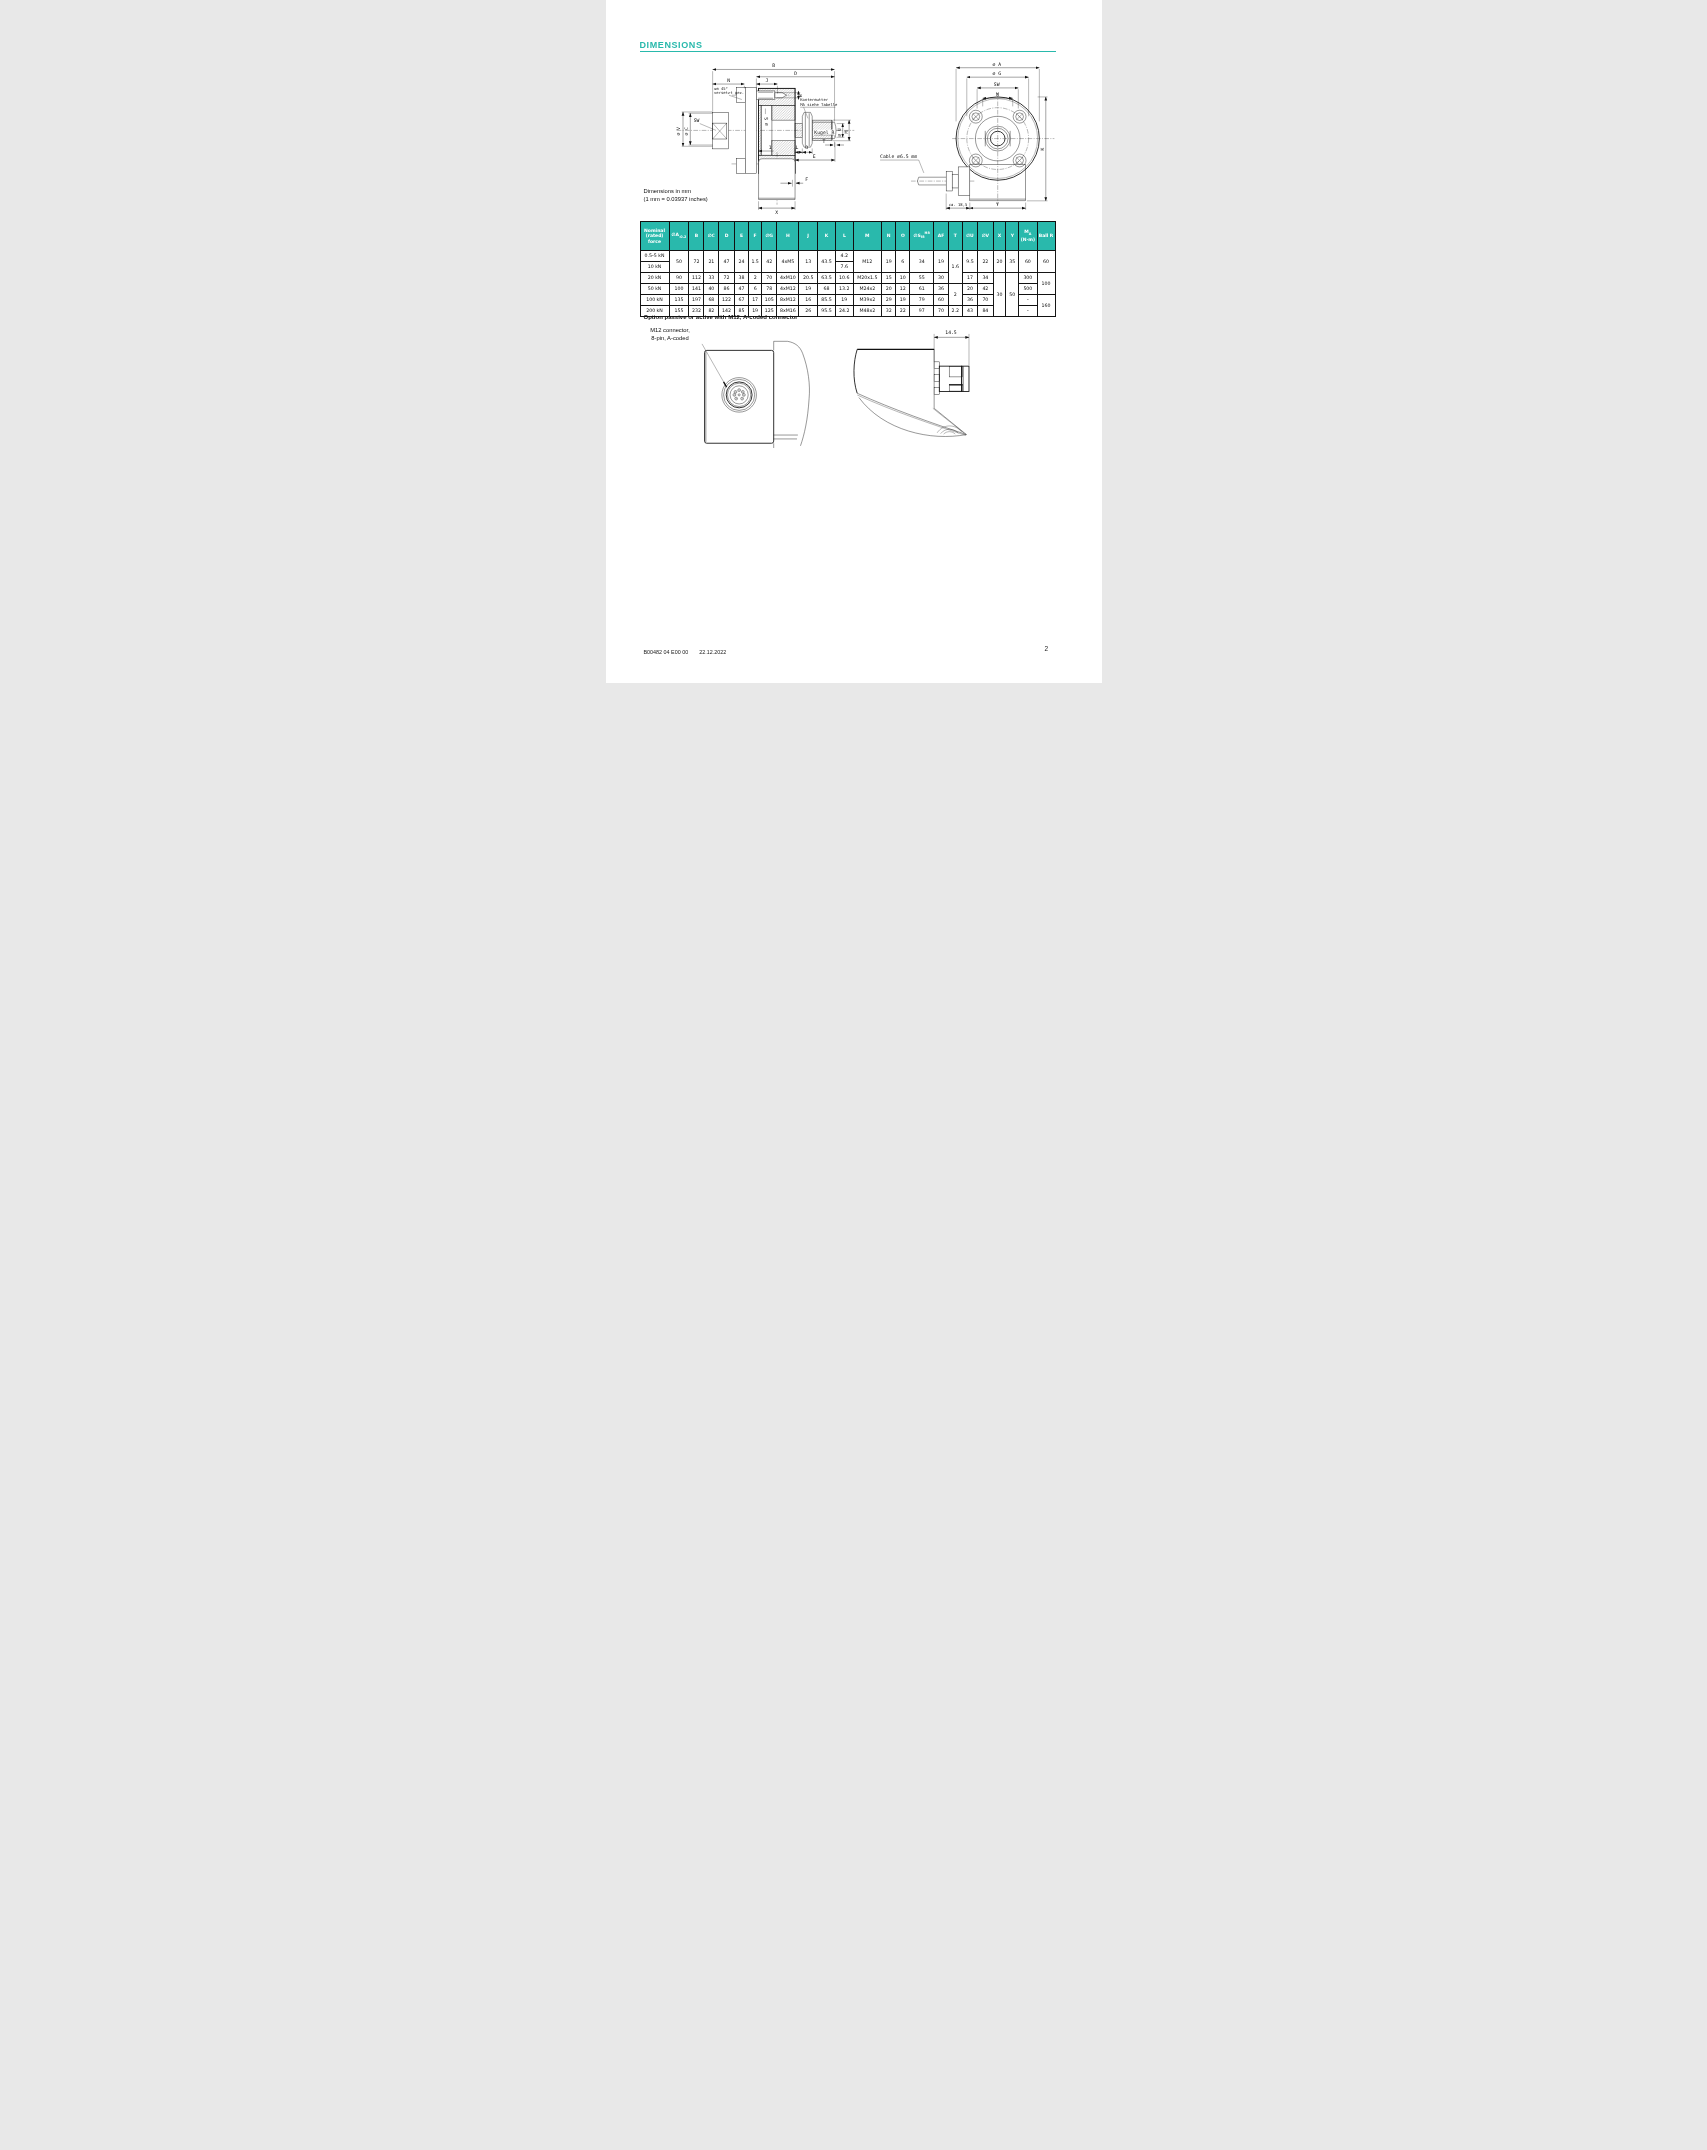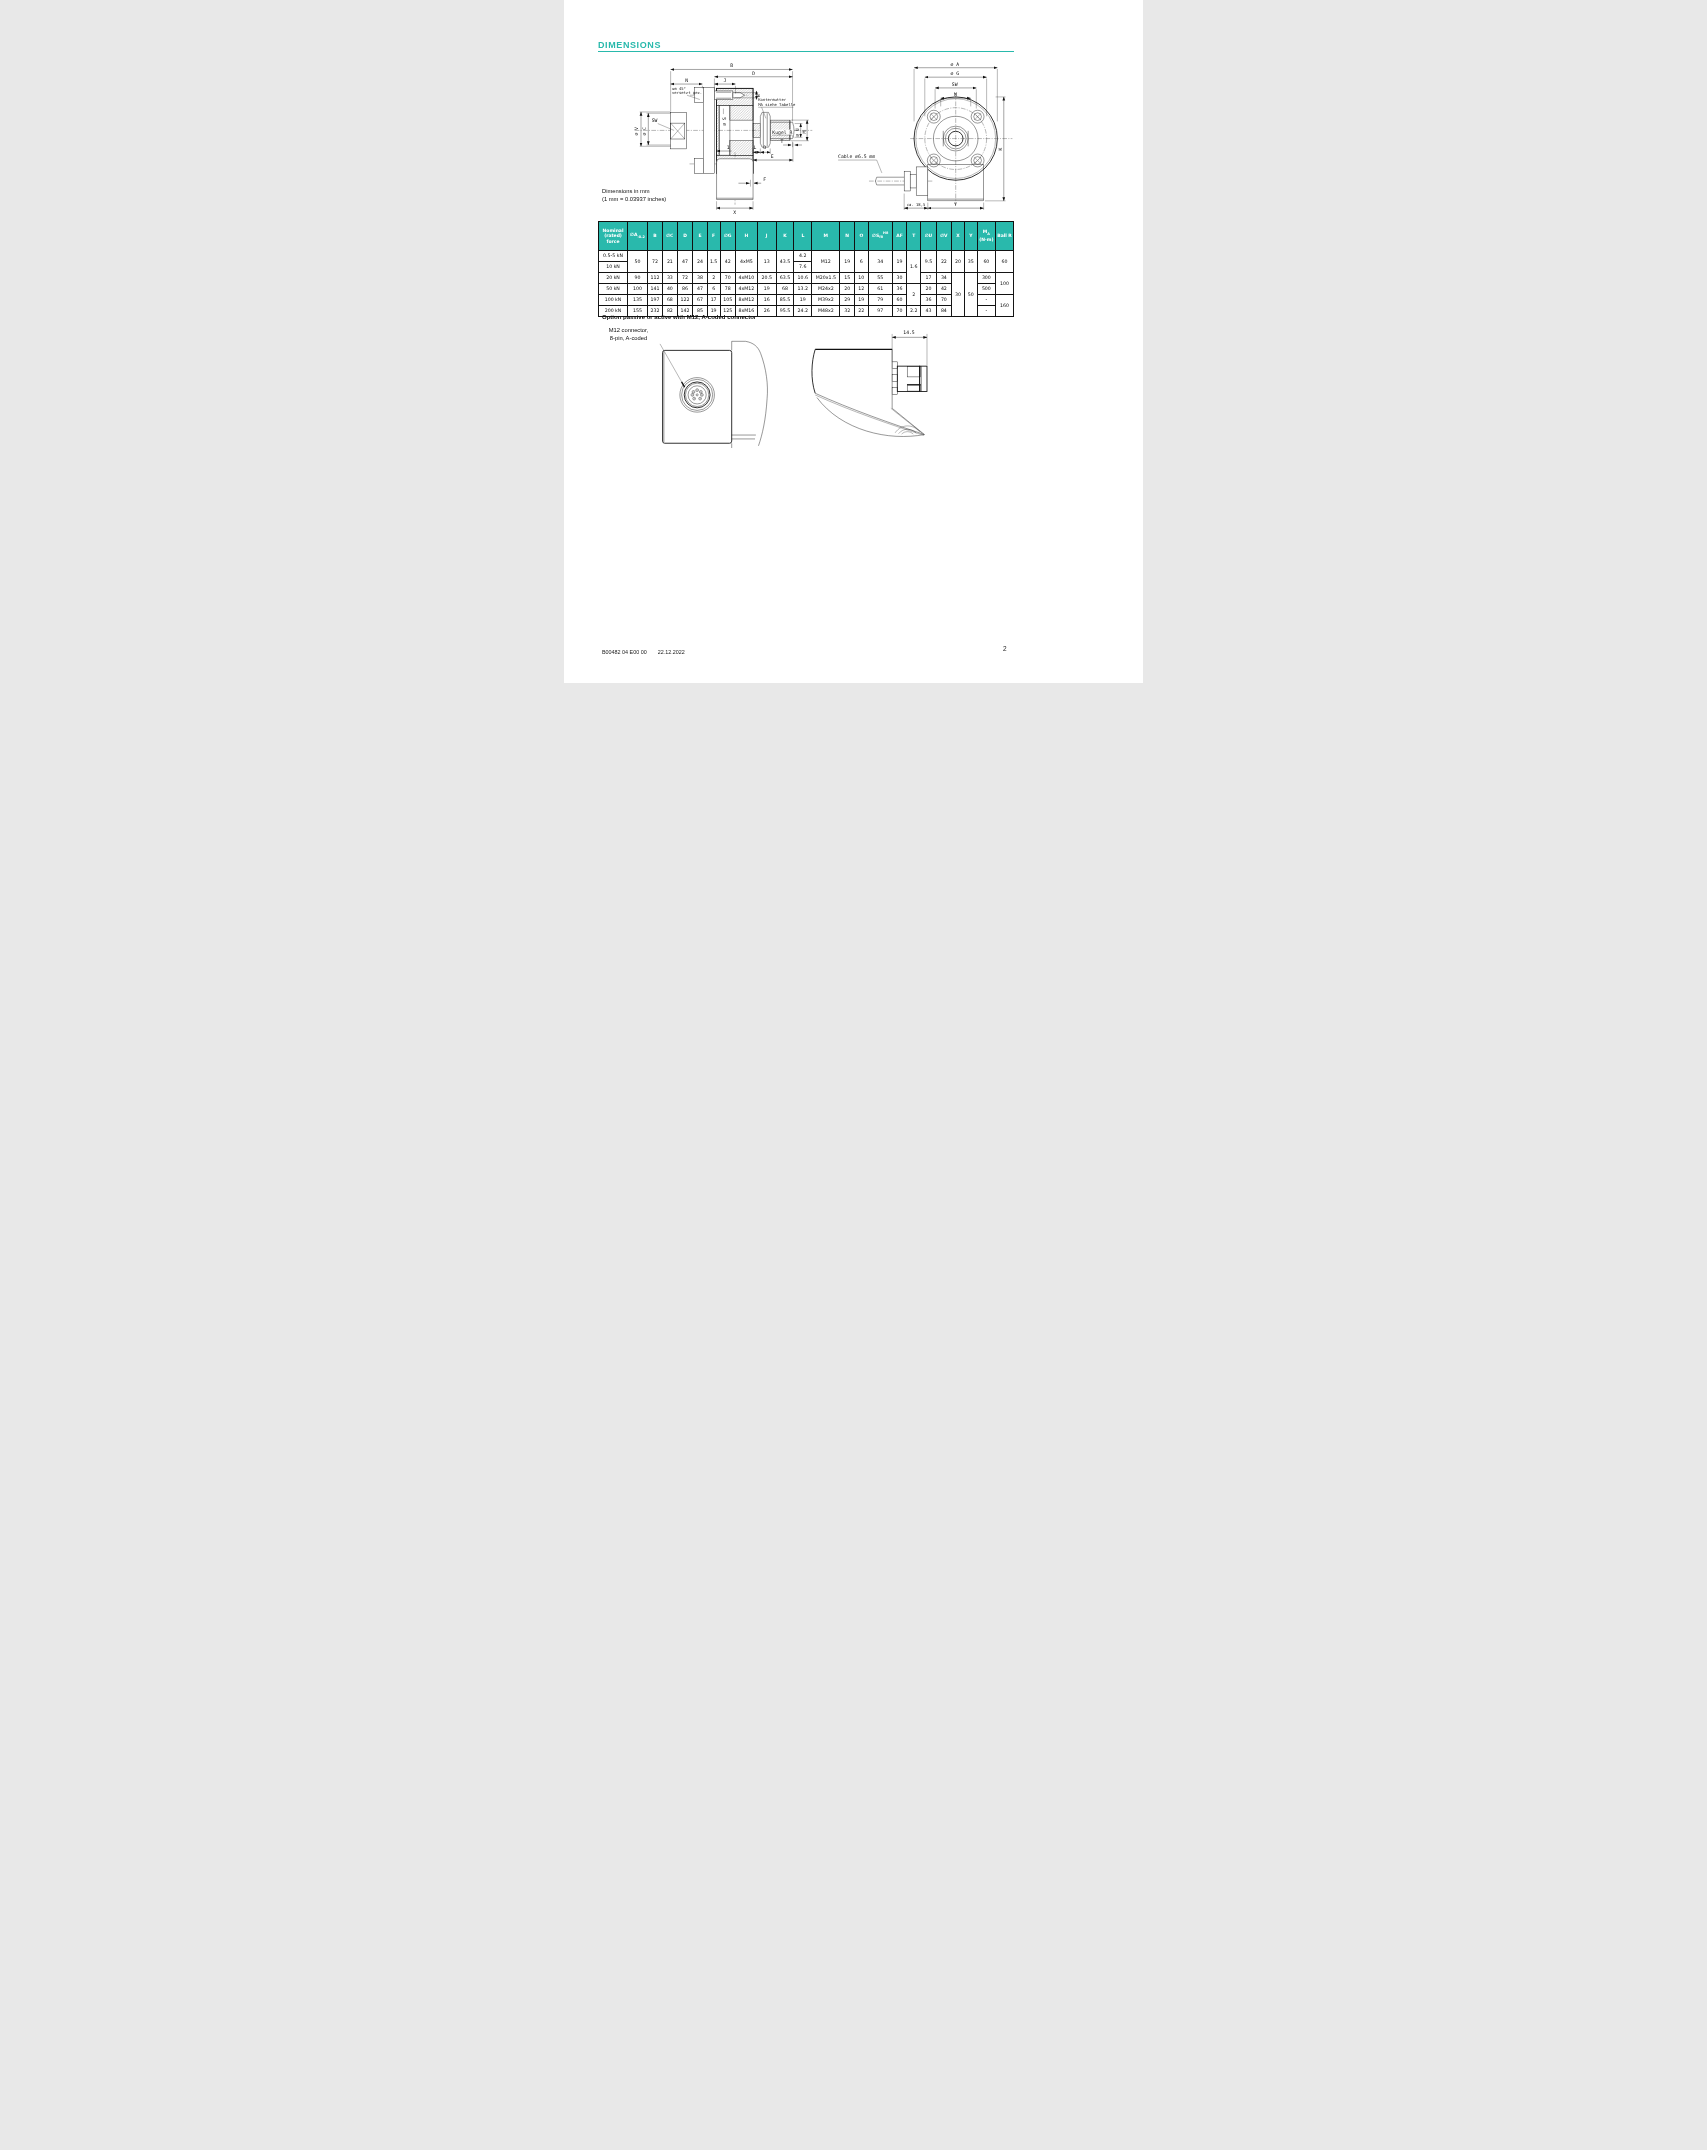--- a/index.html
+++ b/index.html
@@ -1,16 +1,16 @@
 <!DOCTYPE html>
 <html style="font-size:6.9px"><head>
 <meta charset="utf-8">
 <style>
   html,body{margin:0;padding:0;background:#e8e8e8;}
-  .page{position:relative;width:579px;height:683px;background:#ffffff;margin:0 auto;
+  .page{position:relative;width:496px;height:683px;background:#ffffff;margin:0 auto;
         font-family:"Liberation Sans", sans-serif;color:#1a1a1a;overflow:hidden;}
   .abs{position:absolute;}
   
   .heading{left:34px;top:40px;font-size:9px;font-weight:bold;letter-spacing:0.6px;color:#29b9ac;}
   .heading-rule{left:34px;top:51px;width:416px;height:1.3px;background:#29b9ac;}
   
   .note{left:38px;top:188px;font-size:5.8px;line-height:7.7px;color:#111;}
   .option-title{left:38px;top:314px;font-size:6px;font-weight:bold;color:#111;}
   .conn-label{left:39px;top:327px;width:51px;font-size:5.8px;line-height:7.7px;text-align:center;color:#111;}
   

